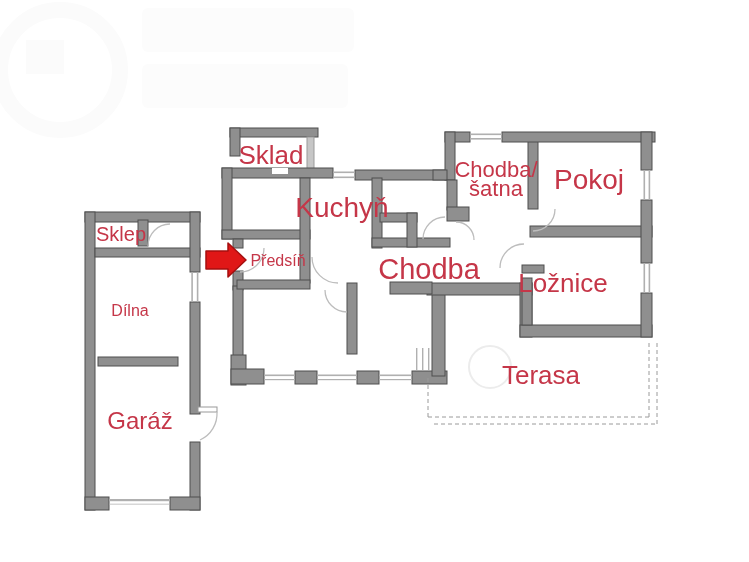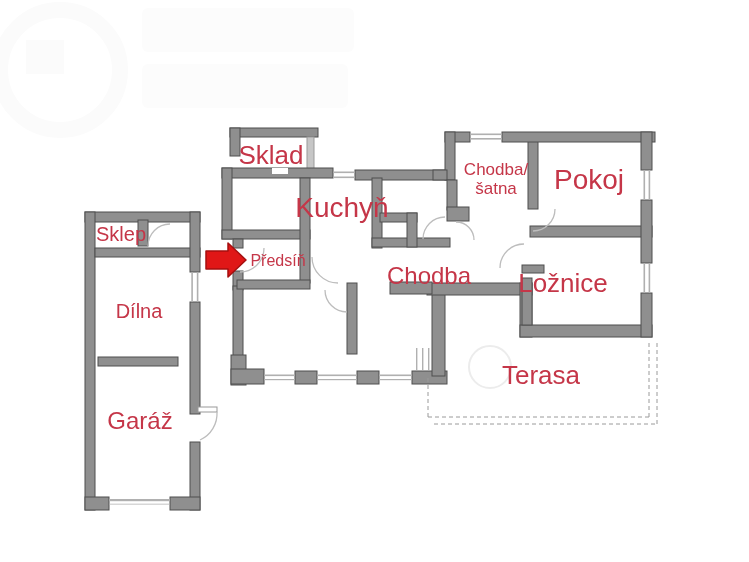--- a/index.html
+++ b/index.html
@@ -165,36 +165,36 @@
 
     <polygon class="arrow" points="206,251 228,251 228,243 246,260 228,277 228,269 206,269"></polygon>
   </svg>
 
   <div class="lbl" style="left:271px;top:155px;font-size:26px">Sklad</div>
 
 
   <div class="lbl" style="left:342px;top:208px;font-size:28px">Kuchyň</div>
 
 
-  <div class="lbl" style="left:496px;top:179px;font-size:17px;line-height:19px">
+  <div class="lbl" style="left:496px;top:179px;font-size:22px;line-height:19px">
     <span>Chodba/</span>
     <span>šatna</span>
   </div>
 
   <div class="lbl" style="left:589px;top:180px;font-size:28px">Pokoj</div>
 
   <div class="lbl" style="left:121px;top:234px;font-size:20px">Sklep</div>
 
   <div class="lbl" style="left:278px;top:261px;font-size:16px">Předsíň</div>
 
-  <div class="lbl" style="left:429px;top:276px;font-size:24px">Chodba</div>
+  <div class="lbl" style="left:429px;top:269px;font-size:29px">Chodba</div>
 
   <div class="lbl" style="left:563px;top:283px;font-size:26px">Ložnice</div>
 
-  <div class="lbl" style="left:139px;top:311px;font-size:20px">Dílna</div>
+  <div class="lbl" style="left:130px;top:311px;font-size:16px">Dílna</div>
 
 
 
   <div class="lbl" style="left:140px;top:421px;font-size:24px">Garáž</div>
 
   <div class="lbl" style="left:541px;top:375px;font-size:26px">Terasa</div>
 
 </div>
 
 </body></html>

